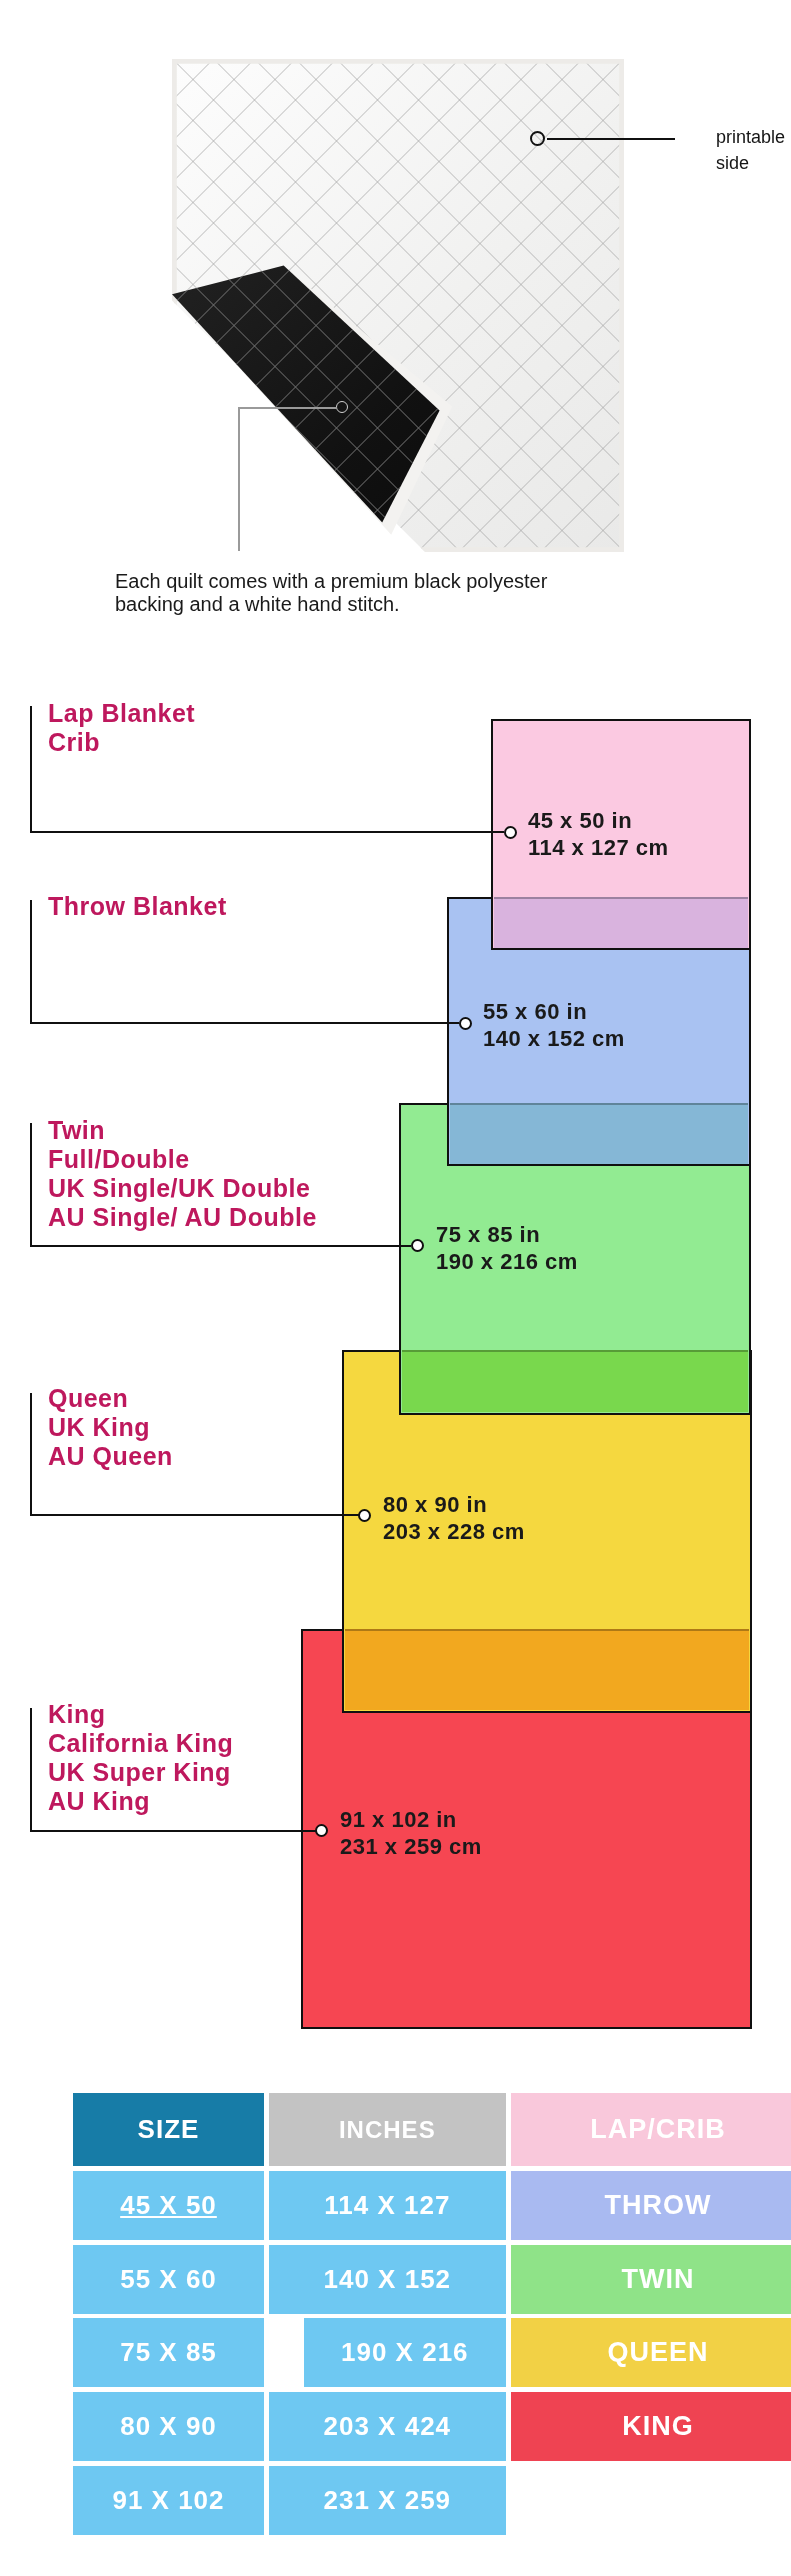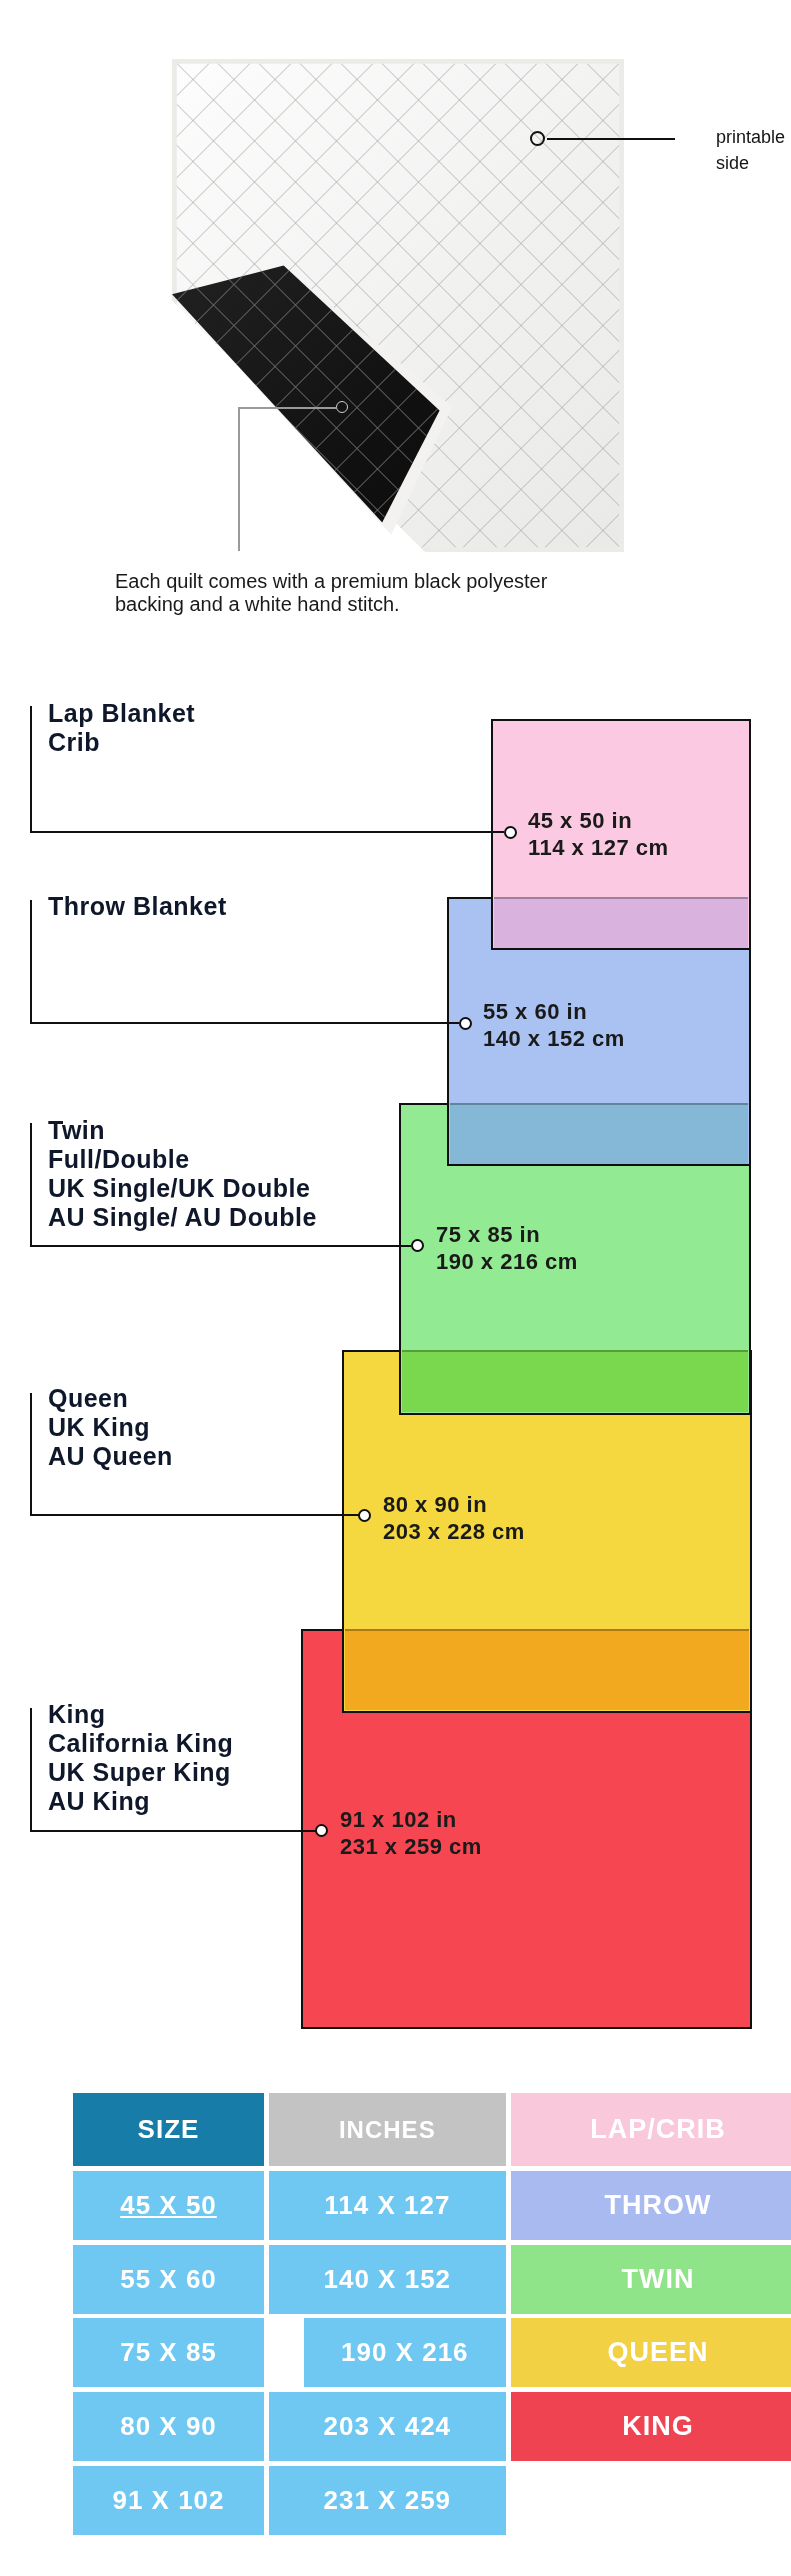--- a/index.html
+++ b/index.html
@@ -32,21 +32,21 @@
   .note{position:absolute;color:#151515;font-size:18px;line-height:26px;font-weight:500;}
   .caption{position:absolute;left:115px;top:570px;width:573px;color:#1a1a1a;
            font-size:20px;line-height:23px;font-weight:400;}
   
   .rect{position:absolute;box-sizing:border-box;border:2.9px solid #101010;}
   .band{position:absolute;box-sizing:border-box;border-top:2.9px solid rgba(0,0,0,.28);}
   .dim{position:absolute;color:#1a1a1a;font-weight:700;font-size:22px;line-height:27px;
        letter-spacing:0.5px;z-index:8;white-space:nowrap;}
   .dot{position:absolute;width:13.4px;height:13.4px;border:2.9px solid #101010;border-radius:50%;
        background:#fff;box-sizing:border-box;z-index:8;}
-  .lbl{position:absolute;left:48px;color:#0f172a;font-weight:700;font-size:25px;line-height:29px;
+  .lbl{position:absolute;left:48px;color:#be185d;font-weight:700;font-size:25px;line-height:29px;
        letter-spacing:0.5px;white-space:nowrap;z-index:8;}
   .call{z-index:7;}
   
   .sizetable{position:absolute;left:29px;top:2093px;width:733px;display:grid;
              grid-template-columns:191px 237px 295px;grid-template-rows:73px repeat(5,69px);
              gap:4.8px;padding-left:44px;}
   .cell{display:flex;align-items:center;justify-content:center;color:#fff;font-weight:700;
         letter-spacing:1px;}
   .cell.head{font-size:24px;}
   .cell.size-head{font-size:26px;}

